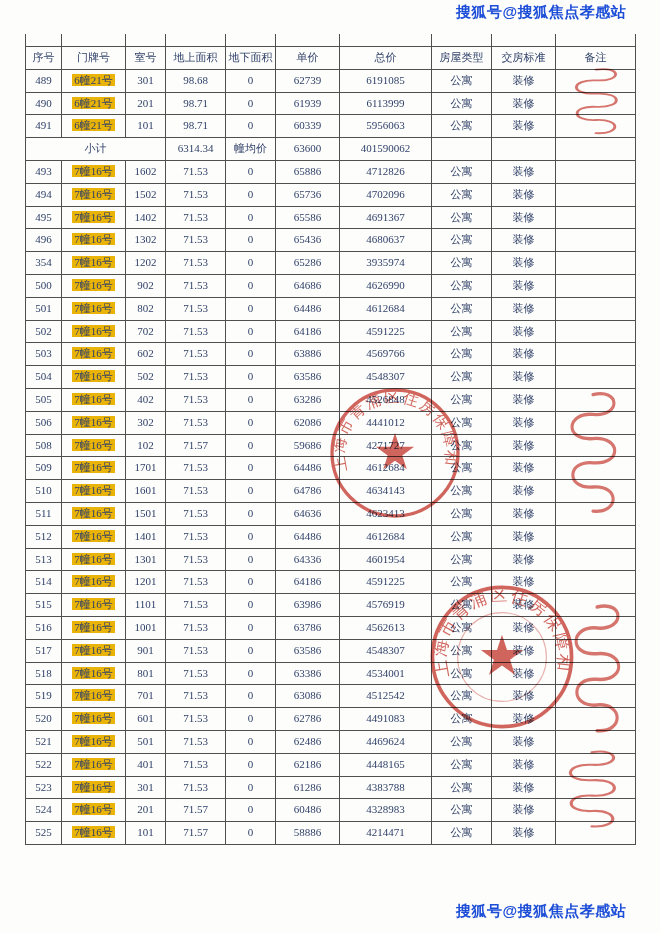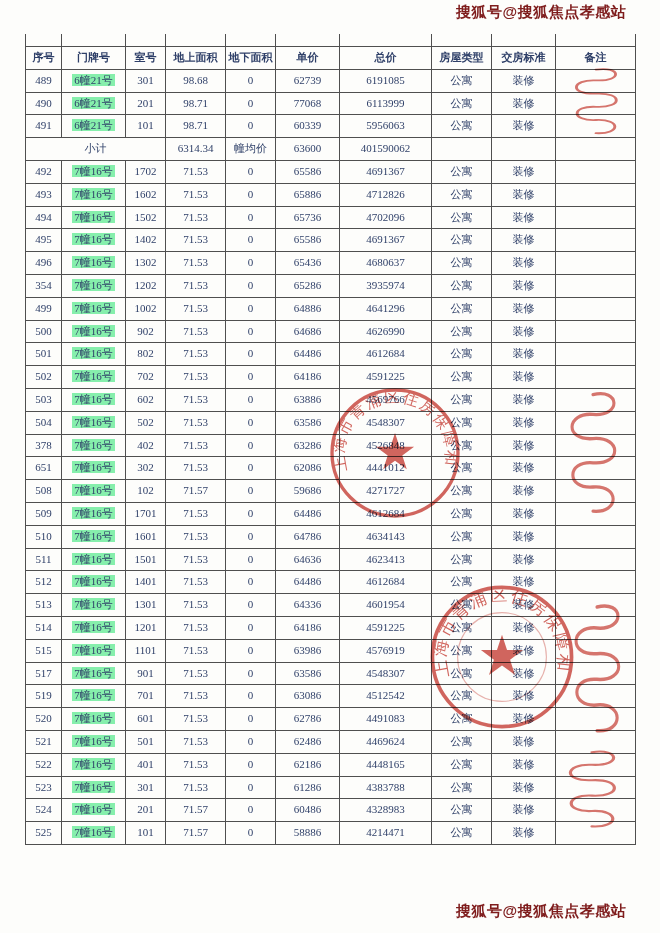--- a/index.html
+++ b/index.html
@@ -1,25 +1,25 @@
 <!DOCTYPE html>
 <html><head>
 <meta charset="utf-8">
 <style>
   html,body{margin:0;padding:0;}
   body{width:660px;height:933px;background:#fdfdfb;font-family:"Liberation Serif",serif;position:relative;overflow:hidden;}
   .page{position:relative;width:660px;height:933px;}
-  .watermark{position:absolute;font-family:"Liberation Sans",sans-serif;font-weight:bold;font-size:15px;color:#7f1d1d;white-space:nowrap;letter-spacing:0.5px;}
+  .watermark{position:absolute;font-family:"Liberation Sans",sans-serif;font-weight:bold;font-size:15px;color:#1d4ed8;white-space:nowrap;letter-spacing:0.5px;}
   #wm-top{left:456px;top:3px;}
   #wm-bottom{left:456px;top:902px;}
   table#price-table{position:absolute;left:25px;top:34px;width:610px;border-collapse:collapse;table-layout:fixed;}
   #price-table td,#price-table th{border:1px solid #4f4f4f;font-size:11px;color:#2e3f68;text-align:center;vertical-align:middle;padding:0;height:21.8px;line-height:21.8px;font-weight:normal;overflow:hidden;white-space:nowrap;}
   #price-table tr.partial td{height:12px;border-top:none;}
-  #price-table th{font-weight:bold;}
-  .hl{background:#86efac;padding:0 2px;}
+  #price-table th{font-weight:normal;}
+  .hl{background:#eab308;padding:0 2px;}
   .stamp{position:absolute;pointer-events:none;opacity:.78;mix-blend-mode:multiply;}
   #stamp1{left:328px;top:386px;width:134px;height:134px;}
   #stamp2{left:428px;top:583px;width:148px;height:148px;}
   .ring{fill:none;stroke:#c63b32;stroke-width:5;}
   .ring-inner{fill:none;stroke:#c63b32;stroke-width:1.5;opacity:.5;}
   .ringtext{fill:#c63b32;font-size:23px;font-family:"Liberation Serif",serif;letter-spacing:3px;}
   .star{fill:#c63b32;}
   .scribble{position:absolute;opacity:.7;mix-blend-mode:multiply;}
   .scribble path{stroke:#c63b32;stroke-width:3;fill:none;stroke-linecap:round;}
   #scrib1{left:567px;top:66px;width:58px;height:72px;}
@@ -83,21 +83,21 @@
           <td>公寓</td>
           <td>装修</td>
           <td></td>
         </tr>
         <tr>
           <td>490</td>
           <td><span class="hl">6幢21号</span></td>
           <td>201</td>
           <td>98.71</td>
           <td>0</td>
-          <td>77068</td>
+          <td>61939</td>
           <td>6113999</td>
           <td>公寓</td>
           <td>装修</td>
           <td></td>
         </tr>
         <tr>
           <td>491</td>
           <td><span class="hl">6幢21号</span></td>
           <td>101</td>
           <td>98.71</td>
@@ -112,68 +112,56 @@
           <td colspan="3">小计</td>
           <td>6314.34</td>
           <td>幢均价</td>
           <td>63600</td>
           <td>401590062</td>
           <td></td>
           <td></td>
           <td></td>
         </tr>
         <tr>
-          <td>492</td>
-          <td><span class="hl">7幢16号</span></td>
-          <td>1702</td>
+          <td>493</td>
+          <td><span class="hl">7幢16号</span></td>
+          <td>1602</td>
+          <td>71.53</td>
+          <td>0</td>
+          <td>65886</td>
+          <td>4712826</td>
+          <td>公寓</td>
+          <td>装修</td>
+          <td></td>
+        </tr>
+        <tr>
+          <td>494</td>
+          <td><span class="hl">7幢16号</span></td>
+          <td>1502</td>
+          <td>71.53</td>
+          <td>0</td>
+          <td>65736</td>
+          <td>4702096</td>
+          <td>公寓</td>
+          <td>装修</td>
+          <td></td>
+        </tr>
+        <tr>
+          <td>495</td>
+          <td><span class="hl">7幢16号</span></td>
+          <td>1402</td>
           <td>71.53</td>
           <td>0</td>
           <td>65586</td>
           <td>4691367</td>
           <td>公寓</td>
           <td>装修</td>
           <td></td>
         </tr>
         <tr>
-          <td>493</td>
-          <td><span class="hl">7幢16号</span></td>
-          <td>1602</td>
-          <td>71.53</td>
-          <td>0</td>
-          <td>65886</td>
-          <td>4712826</td>
-          <td>公寓</td>
-          <td>装修</td>
-          <td></td>
-        </tr>
-        <tr>
-          <td>494</td>
-          <td><span class="hl">7幢16号</span></td>
-          <td>1502</td>
-          <td>71.53</td>
-          <td>0</td>
-          <td>65736</td>
-          <td>4702096</td>
-          <td>公寓</td>
-          <td>装修</td>
-          <td></td>
-        </tr>
-        <tr>
-          <td>495</td>
-          <td><span class="hl">7幢16号</span></td>
-          <td>1402</td>
-          <td>71.53</td>
-          <td>0</td>
-          <td>65586</td>
-          <td>4691367</td>
-          <td>公寓</td>
-          <td>装修</td>
-          <td></td>
-        </tr>
-        <tr>
           <td>496</td>
           <td><span class="hl">7幢16号</span></td>
           <td>1302</td>
           <td>71.53</td>
           <td>0</td>
           <td>65436</td>
           <td>4680637</td>
           <td>公寓</td>
           <td>装修</td>
           <td></td>
@@ -184,32 +172,20 @@
           <td>1202</td>
           <td>71.53</td>
           <td>0</td>
           <td>65286</td>
           <td>3935974</td>
           <td>公寓</td>
           <td>装修</td>
           <td></td>
         </tr>
         <tr>
-          <td>499</td>
-          <td><span class="hl">7幢16号</span></td>
-          <td>1002</td>
-          <td>71.53</td>
-          <td>0</td>
-          <td>64886</td>
-          <td>4641296</td>
-          <td>公寓</td>
-          <td>装修</td>
-          <td></td>
-        </tr>
-        <tr>
           <td>500</td>
           <td><span class="hl">7幢16号</span></td>
           <td>902</td>
           <td>71.53</td>
           <td>0</td>
           <td>64686</td>
           <td>4626990</td>
           <td>公寓</td>
           <td>装修</td>
           <td></td>
@@ -256,33 +232,33 @@
           <td>502</td>
           <td>71.53</td>
           <td>0</td>
           <td>63586</td>
           <td>4548307</td>
           <td>公寓</td>
           <td>装修</td>
           <td></td>
         </tr>
         <tr>
-          <td>378</td>
+          <td>505</td>
           <td><span class="hl">7幢16号</span></td>
           <td>402</td>
           <td>71.53</td>
           <td>0</td>
           <td>63286</td>
           <td>4526848</td>
           <td>公寓</td>
           <td>装修</td>
           <td></td>
         </tr>
         <tr>
-          <td>651</td>
+          <td>506</td>
           <td><span class="hl">7幢16号</span></td>
           <td>302</td>
           <td>71.53</td>
           <td>0</td>
           <td>62086</td>
           <td>4441012</td>
           <td>公寓</td>
           <td>装修</td>
           <td></td>
         </tr>
@@ -376,27 +352,51 @@
           <td>1101</td>
           <td>71.53</td>
           <td>0</td>
           <td>63986</td>
           <td>4576919</td>
           <td>公寓</td>
           <td>装修</td>
           <td></td>
         </tr>
         <tr>
+          <td>516</td>
+          <td><span class="hl">7幢16号</span></td>
+          <td>1001</td>
+          <td>71.53</td>
+          <td>0</td>
+          <td>63786</td>
+          <td>4562613</td>
+          <td>公寓</td>
+          <td>装修</td>
+          <td></td>
+        </tr>
+        <tr>
           <td>517</td>
           <td><span class="hl">7幢16号</span></td>
           <td>901</td>
           <td>71.53</td>
           <td>0</td>
           <td>63586</td>
           <td>4548307</td>
+          <td>公寓</td>
+          <td>装修</td>
+          <td></td>
+        </tr>
+        <tr>
+          <td>518</td>
+          <td><span class="hl">7幢16号</span></td>
+          <td>801</td>
+          <td>71.53</td>
+          <td>0</td>
+          <td>63386</td>
+          <td>4534001</td>
           <td>公寓</td>
           <td>装修</td>
           <td></td>
         </tr>
         <tr>
           <td>519</td>
           <td><span class="hl">7幢16号</span></td>
           <td>701</td>
           <td>71.53</td>
           <td>0</td>

